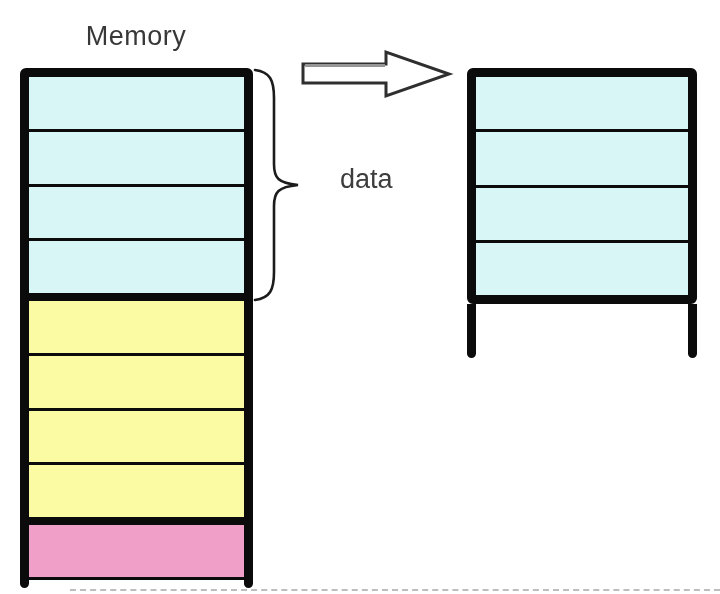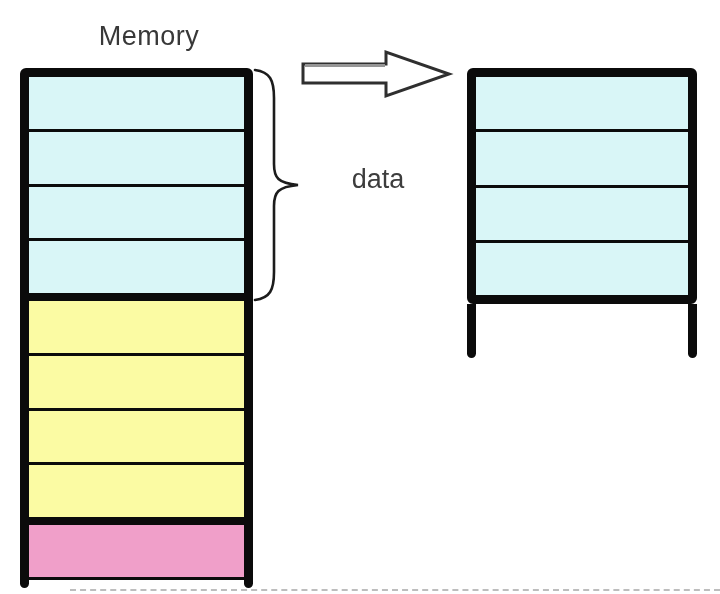--- a/index.html
+++ b/index.html
@@ -12,21 +12,21 @@
     font-family: "Liberation Sans", sans-serif;
   }
   .box-label {
     position: absolute;
     width: 160px;
     text-align: center;
     font-size: 27px;
     color: #383838;
     letter-spacing: 0.5px;
   }
-  .mem-label { left: 69px; top: 21px; }
+  .mem-label { left: 56px; top: 21px; }
   .cpu-label { left: 502px; top: 25px; }
 
   .frame-box {
     position: absolute;
     box-sizing: border-box;
     display: flex;
     flex-direction: column;
     background: #0b0b0b;
   }
   .mem-box {
@@ -59,21 +59,21 @@
   .mem-foot-left { left: 20px; }
   .mem-foot-right { left: 244px; }
 
   .brace-svg { position: absolute; left: 250px; top: 64px; width: 60px; height: 240px; }
   .arrow-svg { position: absolute; left: 298px; top: 46px; width: 156px; height: 56px; }
 
   .data-label {
     position: absolute;
     left: 340px; top: 164px;
     width: 76px;
-    text-align: center;
+    text-align: left;
     font-size: 27px;
     color: #3d3d3d;
   }
 
   .bottom-dashes {
     position: absolute;
     left: 70px; top: 589px;
     width: 650px; height: 0;
     border-top: 2px dashed #bdbdbd;
   }

